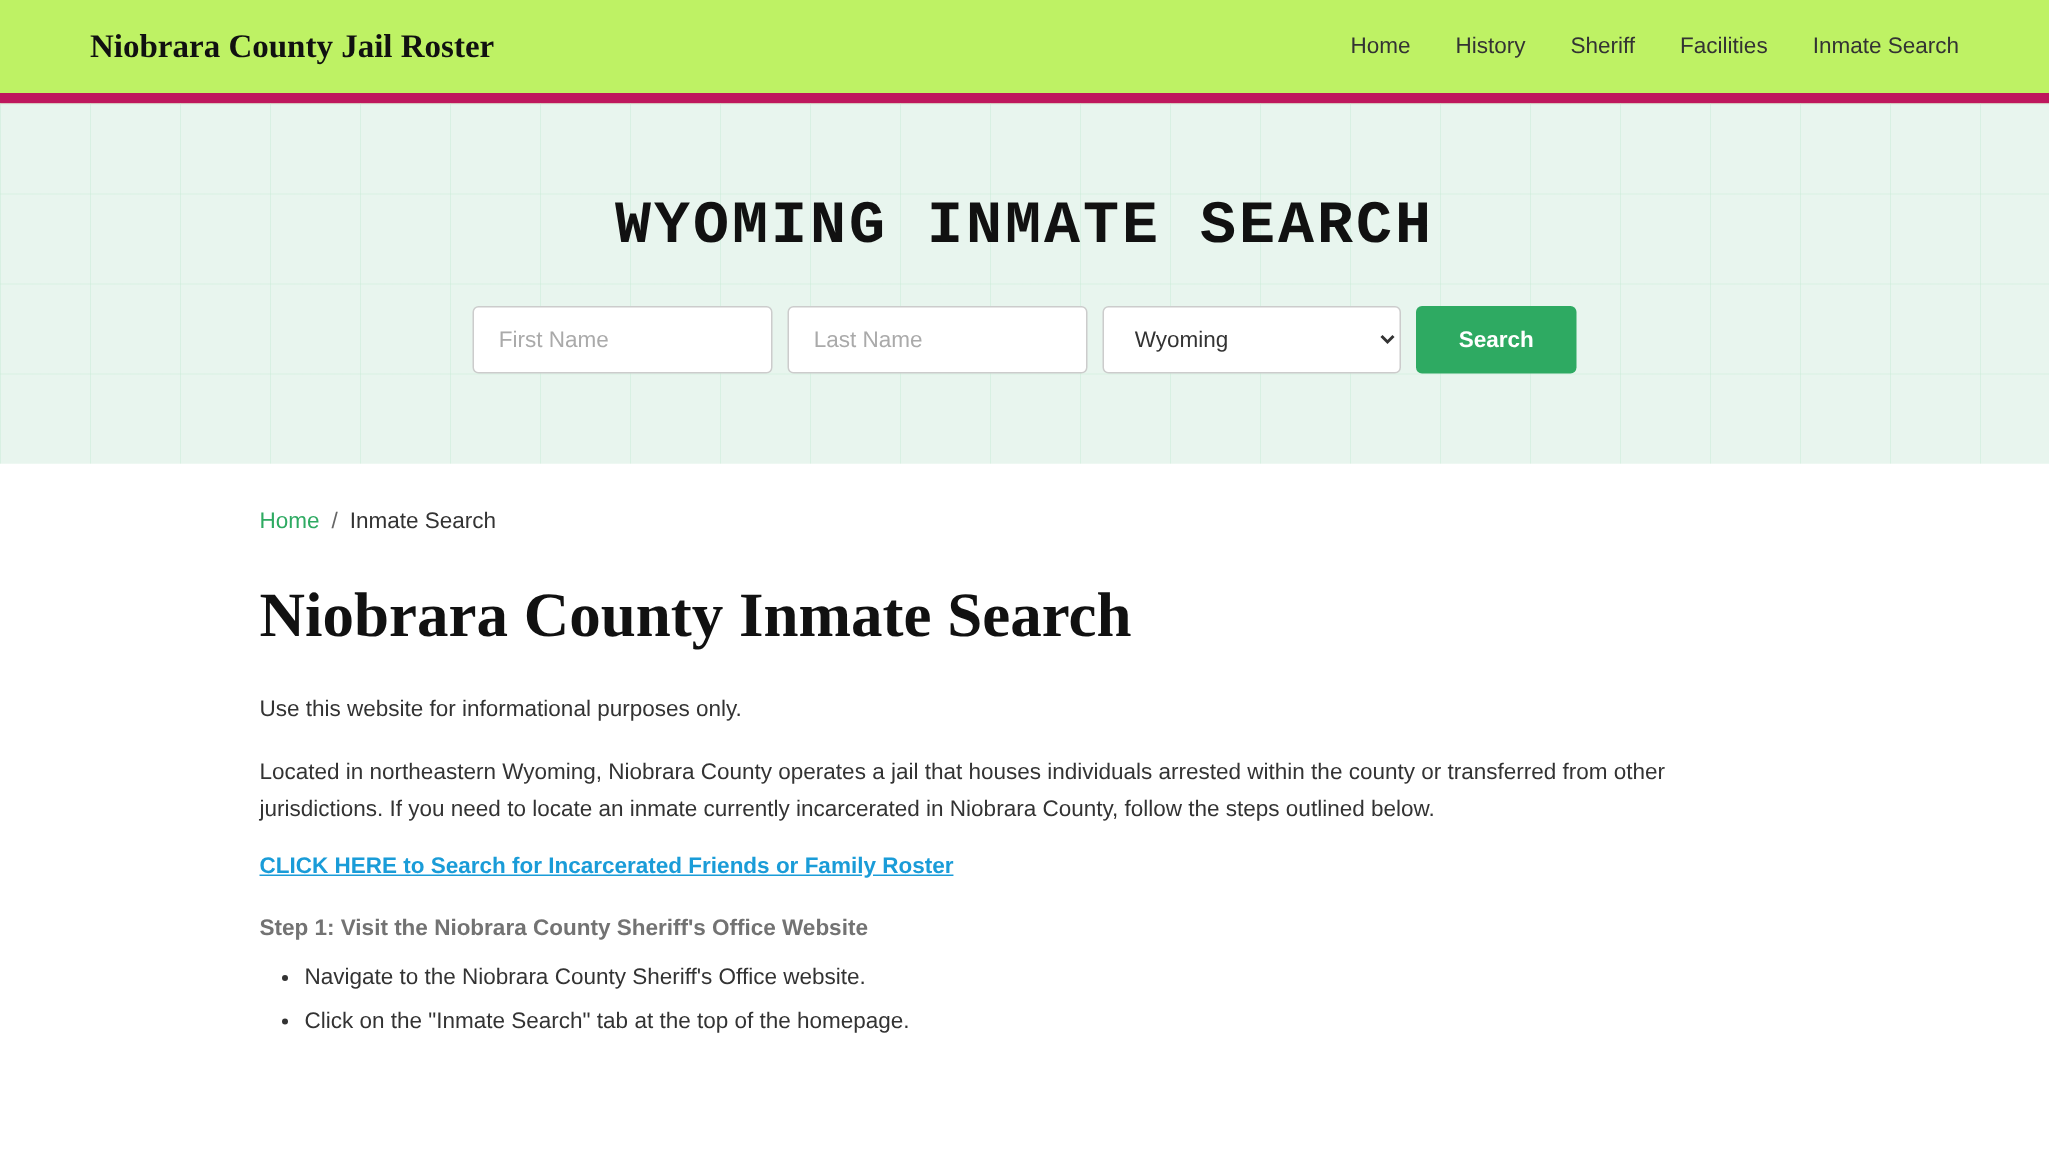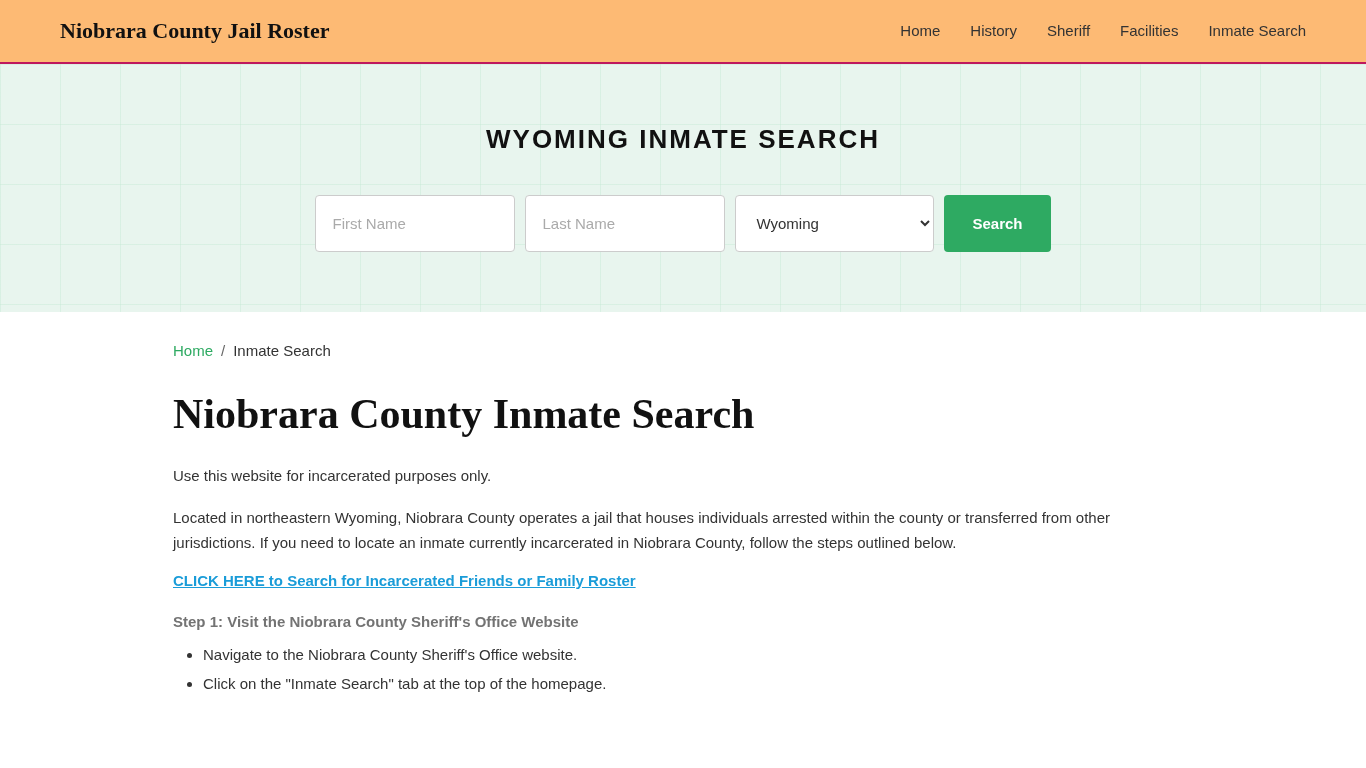--- a/index.html
+++ b/index.html
@@ -12,22 +12,22 @@
       font-size: 16px;
       color: #333;
       background: #fff;
     }
     
     .site-header {
       display: flex;
       align-items: center;
       justify-content: space-between;
       padding: 18px 60px;
-      background: #fdba74;
-      border-bottom: 2px solid #be185d;
+      background: #bef264;
+      border-bottom: 7px solid #be185d;
     }
     .site-title {
       font-family: Georgia, serif;
       font-size: 22px;
       font-weight: 900;
       color: #111;
       text-decoration: none;
     }
     .main-nav {
       display: flex;
@@ -44,26 +44,26 @@
     .hero-banner {
       background: #e8f5ee;
       background-image:
         linear-gradient(rgba(200,235,215,0.5) 1px, transparent 1px),
         linear-gradient(90deg, rgba(200,235,215,0.5) 1px, transparent 1px);
       background-size: 60px 60px;
       padding: 60px 20px;
       text-align: center;
     }
     .hero-title {
-      font-family: Liberation Sans, sans-serif;
-      font-size: 26px;
+      font-family: Liberation Mono, monospace;
+      font-size: 40px;
       font-weight: 900;
       color: #111;
       letter-spacing: 2px;
-      margin-bottom: 40px;
+      margin-bottom: 30px;
       text-transform: uppercase;
     }
     .search-form {
       display: flex;
       justify-content: center;
       gap: 10px;
       flex-wrap: wrap;
     }
     .search-form input {
       padding: 12px 16px;
@@ -81,21 +81,21 @@
       padding: 12px 16px;
       border: 1px solid #ccc;
       border-radius: 4px;
       font-size: 15px;
       width: 199px;
       background: #fff;
       color: #333;
       appearance: auto;
     }
     .search-btn {
-      padding: 20px 28px;
+      padding: 8px 28px;
       background: #2eaa62;
       color: #fff;
       border: none;
       border-radius: 4px;
       font-size: 15px;
       font-weight: bold;
       cursor: pointer;
       font-family: Arial, sans-serif;
     }
     
@@ -209,21 +209,21 @@
 <main class="main-content">
 
   <div class="breadcrumb">
     <a href="#" class="breadcrumb-home">Home</a>
     <span class="breadcrumb-sep">/</span>
     <span class="breadcrumb-current">Inmate Search</span>
   </div>
 
   <h1 class="page-heading">Niobrara County Inmate Search</h1>
 
-  <p class="body-text">Use this website for incarcerated purposes only.</p>
+  <p class="body-text">Use this website for informational purposes only.</p>
   <p class="body-text">Located in northeastern Wyoming, Niobrara County operates a jail that houses individuals arrested within the county or transferred from other jurisdictions. If you need to locate an inmate currently incarcerated in Niobrara County, follow the steps outlined below.</p>
 
   <a href="#" class="cta-link">CLICK HERE to Search for Incarcerated Friends or Family Roster</a>
 
   <p class="step-heading">Step 1: Visit the Niobrara County Sheriff's Office Website</p>
   <ul class="step-list">
     <li>Navigate to the Niobrara County Sheriff's Office website.</li>
     <li>Click on the "Inmate Search" tab at the top of the homepage.</li>
   </ul>
 

